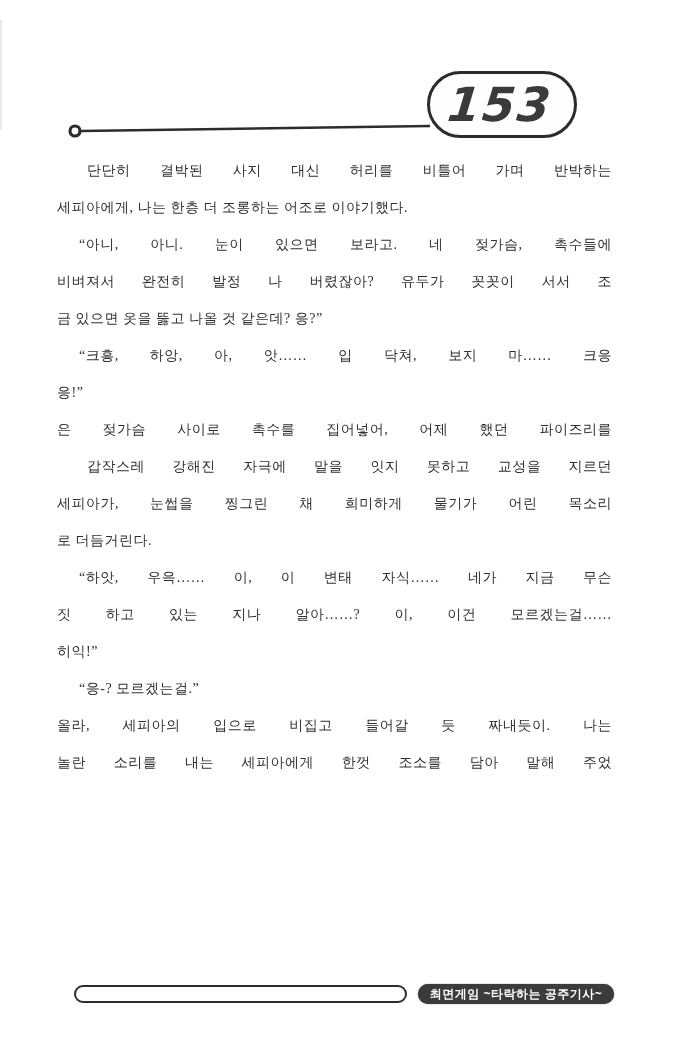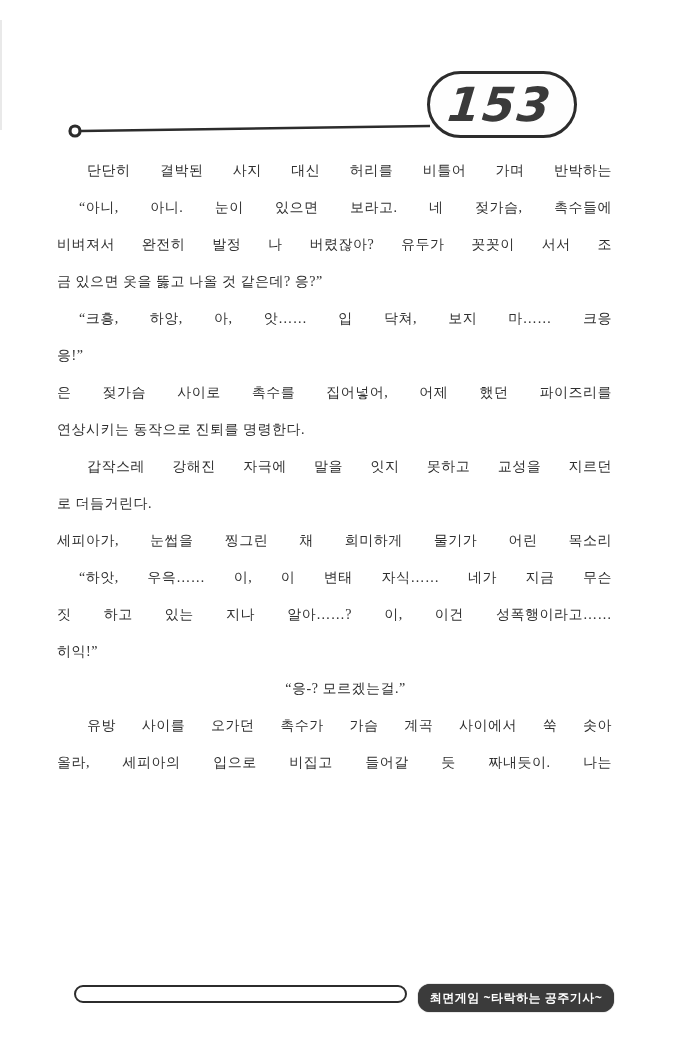--- a/index.html
+++ b/index.html
@@ -67,35 +67,35 @@
     text-align: left;
     overflow: hidden;
     white-space: nowrap;
   }
   .line.fill {
     white-space: normal;
     text-align: justify;
     text-align-last: justify;
   }
   .line.indent-narrative { padding-left: 30px; }
-  .line.indent-quote    { padding-left: 22px; text-align: center; }
+  .line.indent-quote    { padding-left: 22px; }
   
   .footer-pill {
     position: absolute;
     left: 74px; top: 985px;
     width: 333px; height: 18px;
     box-sizing: border-box;
     background: #ffffff;
     border: 2px solid #2c2c2c;
     border-radius: 10px;
   }
   .footer-badge {
     position: absolute;
     left: 418px; top: 984px;
-    width: 196px; height: 28px;
+    width: 196px; height: 20px;
     box-sizing: border-box;
     background: #3b3b3b;
     border-radius: 12px;
     display: flex;
     align-items: center;
     justify-content: center;
     box-shadow: 0 0 1px #1e1e1e;
   }
   .footer-badge .badge-text {
     font-family: "Liberation Sans", sans-serif;
@@ -115,34 +115,34 @@
   <line x1="81" y1="131" x2="430" y2="126" stroke="#2c2c2c" stroke-width="2.6"></line>
   <circle cx="75" cy="131" r="5" fill="#ffffff" stroke="#2c2c2c" stroke-width="3.2"></circle>
 </svg>
 
 <div class="page-number-pill">
   <span class="num">153</span>
 </div>
 
 <div class="text-block">
     <div class="line fill indent-narrative">단단히 결박된 사지 대신 허리를 비틀어 가며 반박하는</div>
+    <div class="line">세피아에게, 나는 한층 더 조롱하는 어조로 이야기했다.</div>
     <div class="line fill indent-quote">“아니, 아니. 눈이 있으면 보라고. 네 젖가슴, 촉수들에</div>
     <div class="line fill">비벼져서 완전히 발정 나 버렸잖아? 유두가 꼿꼿이 서서 조</div>
     <div class="line">금 있으면 옷을 뚫고 나올 것 같은데? 응?”</div>
     <div class="line fill indent-quote">“크흥, 하앙, 아, 앗…… 입 닥쳐, 보지 마…… 크응</div>
     <div class="line">응!”</div>
     <div class="line fill">은 젖가슴 사이로 촉수를 집어넣어, 어제 했던 파이즈리를</div>
-    <div class="line">연상시키는 동작으로 진퇴를 명령한다.</div>
     <div class="line fill indent-narrative">갑작스레 강해진 자극에 말을 잇지 못하고 교성을 지르던</div>
+    <div class="line fill">세피아가, 눈썹을 찡그린 채 희미하게 물기가 어린 목소리</div>
     <div class="line">로 더듬거린다.</div>
-    <div class="line fill">세피아가, 눈썹을 찡그린 채 희미하게 물기가 어린 목소리</div>
     <div class="line fill indent-quote">“하앗, 우윽…… 이, 이 변태 자식…… 네가 지금 무슨</div>
-    <div class="line fill">짓 하고 있는 지나 알아……? 이, 이건 성폭행이라고……</div>
+    <div class="line fill">짓 하고 있는 지나 알아……? 이, 이건 모르겠는걸……</div>
     <div class="line">히익!”</div>
     <div class="line indent-quote">“응-? 모르겠는걸.”</div>
-    <div class="line fill indent-narrative">유방 사이를 오가던 촉수가 가슴 계곡 사이에서 쑥 솟아</div>
     <div class="line fill">올라, 세피아의 입으로 비집고 들어갈 듯 짜내듯이. 나는</div>
+    <div class="line fill">놀란 소리를 내는 세피아에게 한껏 조소를 담아 말해 주었</div>
   </div>
 
 <div class="footer-pill"></div>
 <div class="footer-badge">
   <span class="badge-text">최면게임 ~타락하는 공주기사~</span>
 </div>
 
 </body></html>

